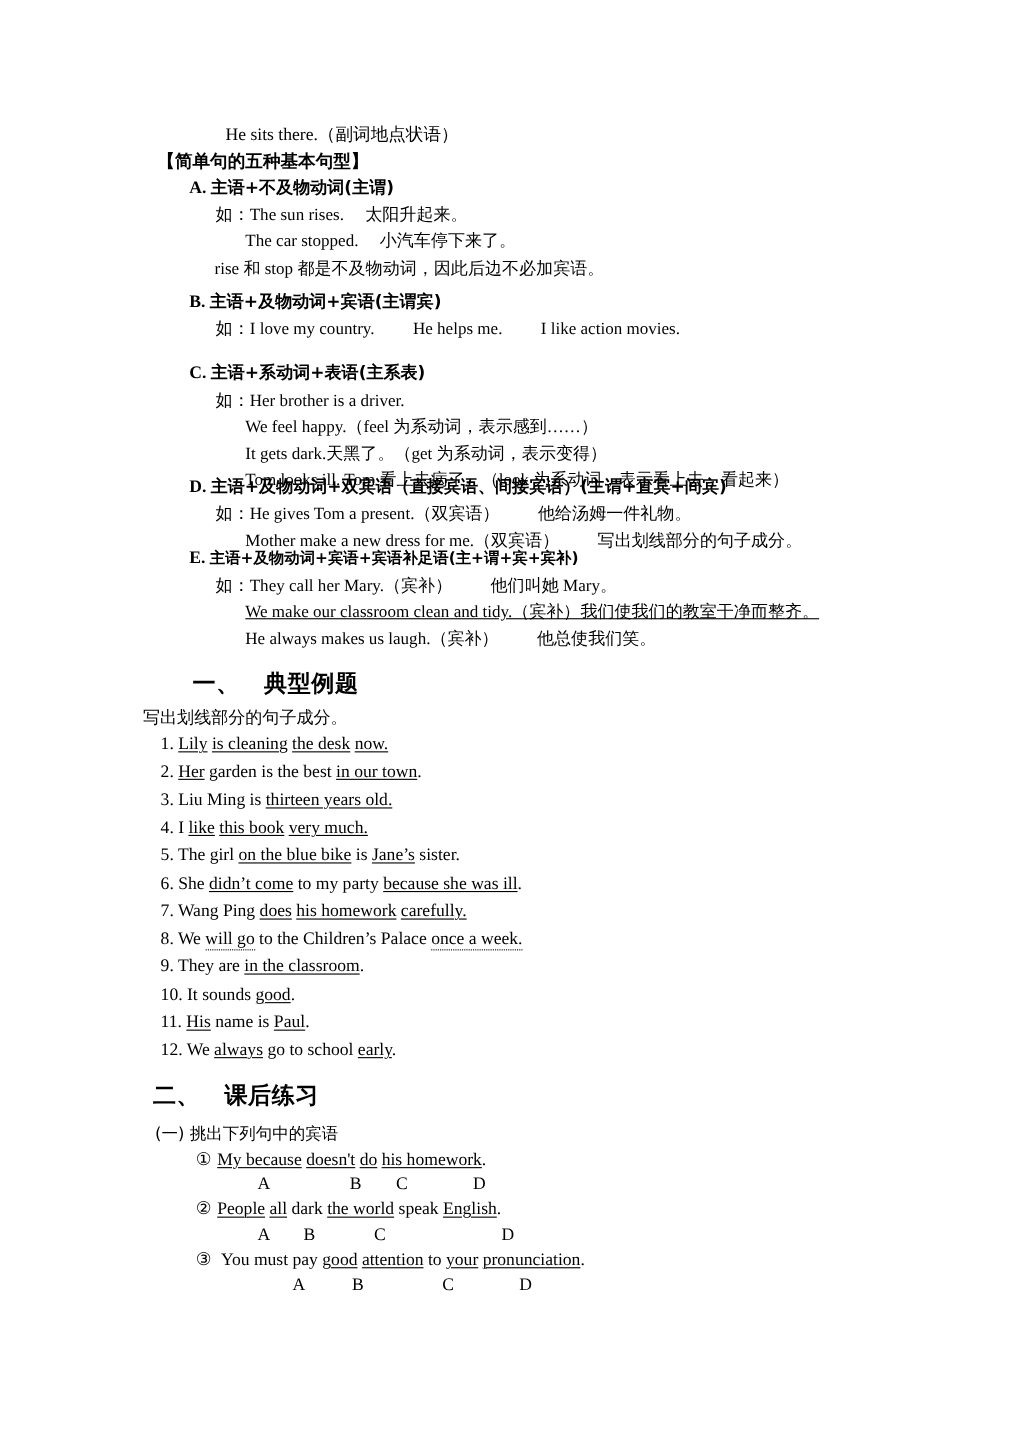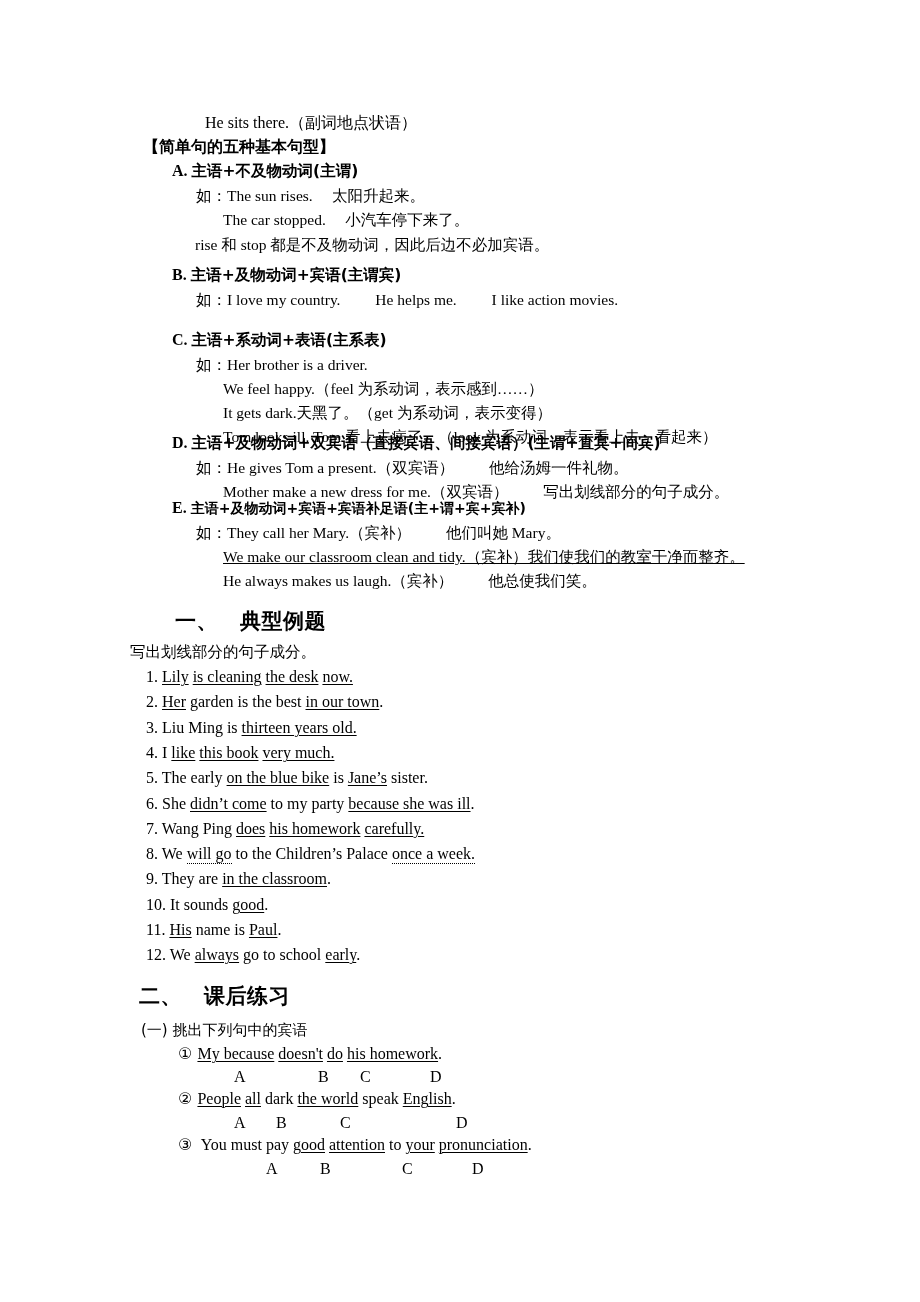--- a/index.html
+++ b/index.html
@@ -100,21 +100,21 @@
     <span class="num">一、</span><span>典型例题</span>
   </div>
 
   <div class="row cjk" style="left:130px; top:645px; font-size:15.5px;">写出划线部分的句子成分。</div>
 
   <div id="questionsHost">
       <div class="row" style="left: 146px; top: 669px; font-size: 16px;"><span>1.</span><span> </span><u class="sol">Lily</u><span> </span><u class="sol">is cleaning</u><span> </span><u class="sol">the desk</u><span> </span><u class="sol">now.</u></div>
       <div class="row" style="left: 146px; top: 694.3px; font-size: 16px;"><span>2.</span><span> </span><u class="sol">Her</u><span> garden is the best </span><u class="sol">in our town</u><span>.</span></div>
       <div class="row" style="left: 146px; top: 719.6px; font-size: 16px;"><span>3.</span><span> Liu Ming is </span><u class="sol">thirteen years old.</u></div>
       <div class="row" style="left: 146px; top: 744.9px; font-size: 16px;"><span>4.</span><span> I </span><u class="sol">like</u><span> </span><u class="sol">this book</u><span> </span><u class="sol">very much.</u></div>
-      <div class="row" style="left: 146px; top: 770.2px; font-size: 16px;"><span>5.</span><span> The early </span><u class="sol">on the blue bike</u><span> is </span><u class="sol">Jane’s</u><span> sister.</span></div>
+      <div class="row" style="left: 146px; top: 770.2px; font-size: 16px;"><span>5.</span><span> The girl </span><u class="sol">on the blue bike</u><span> is </span><u class="sol">Jane’s</u><span> sister.</span></div>
       <div class="row" style="left: 146px; top: 795.5px; font-size: 16px;"><span>6.</span><span> She </span><u class="sol">didn’t come</u><span> to my party </span><u class="sol">because she was ill</u><span>.</span></div>
       <div class="row" style="left: 146px; top: 820.8px; font-size: 16px;"><span>7.</span><span> Wang Ping </span><u class="sol">does</u><span> </span><u class="sol">his homework</u><span> </span><u class="sol">carefully.</u></div>
       <div class="row" style="left: 146px; top: 846.1px; font-size: 16px;"><span>8.</span><span> We </span><u class="dot">will go</u><span> to the Children’s Palace </span><u class="dot">once a week.</u></div>
       <div class="row" style="left: 146px; top: 871.4px; font-size: 16px;"><span>9.</span><span> They are </span><u class="sol">in the classroom</u><span>.</span></div>
       <div class="row" style="left: 146px; top: 896.7px; font-size: 16px;"><span>10.</span><span> It sounds </span><u class="sol">good</u><span>.</span></div>
       <div class="row" style="left: 146px; top: 922px; font-size: 16px;"><span>11.</span><span> </span><u class="sol">His</u><span> name is </span><u class="sol">Paul</u><span>.</span></div>
       <div class="row" style="left: 146px; top: 947.3px; font-size: 16px;"><span>12.</span><span> We </span><u class="sol">always</u><span> go to school </span><u class="sol">early</u><span>.</span></div>
     </div>
 
   <div class="h-sec" style="left:139px; top:982px;">

